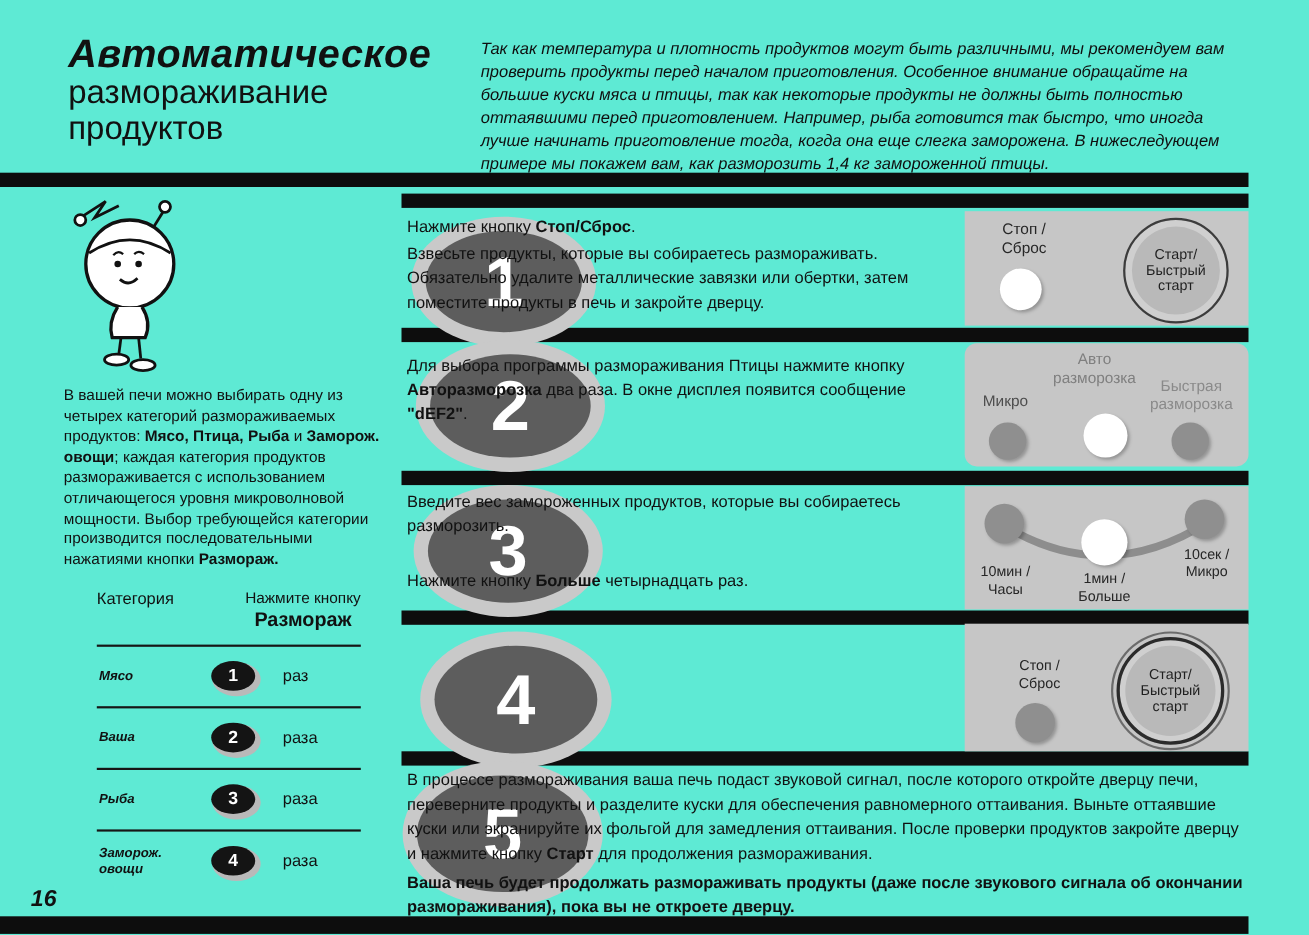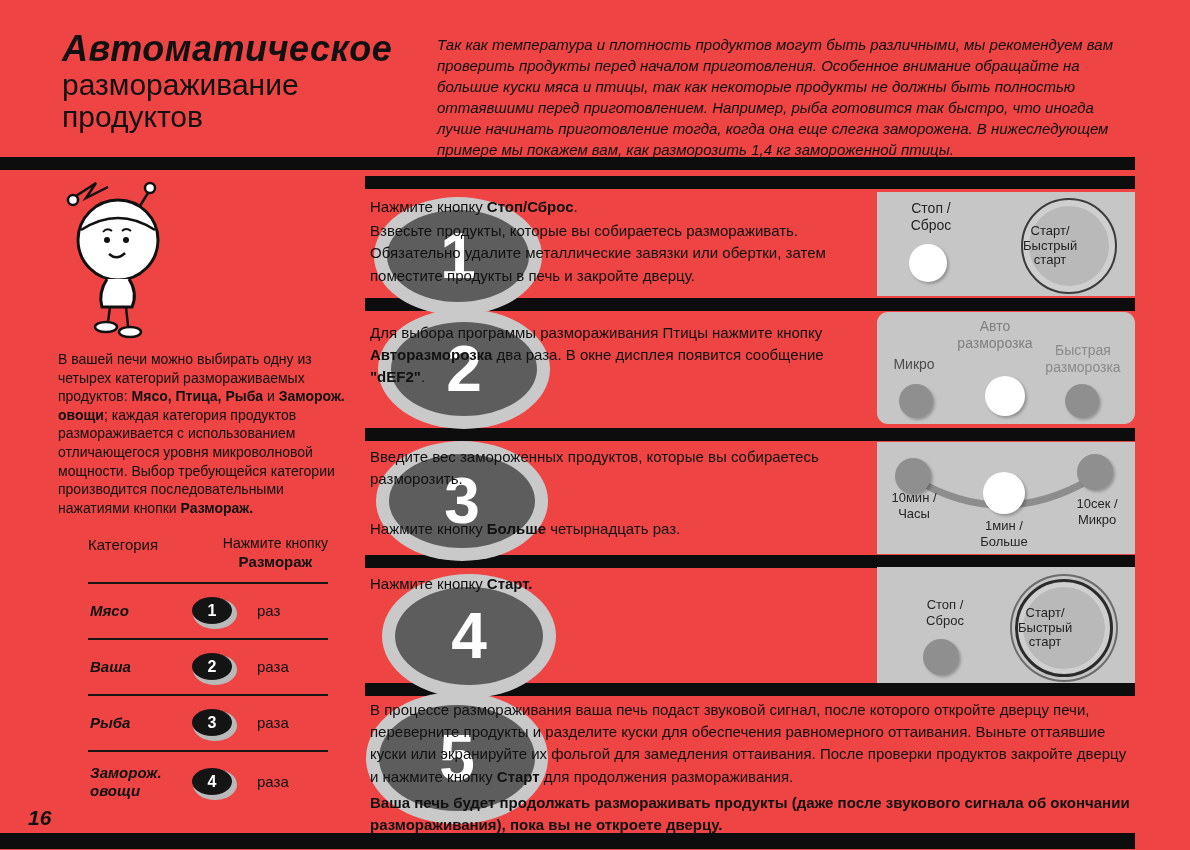--- a/index.html
+++ b/index.html
@@ -1,17 +1,17 @@
 <!DOCTYPE html>
 <html><head>
 <meta charset="utf-8">
 <style>
   html,body{margin:0;padding:0;background:#e9e9e9;}
   .page{
-    position:relative;width:1190px;height:850px;background:#ef4444;
+    position:relative;width:1190px;height:850px;background:#5eead4;
     font-family:"Liberation Sans",sans-serif;color:#111;overflow:hidden;
   }
   
   .title{position:absolute;left:62px;top:30px;line-height:1.08;}
   .title-bold{font-size:36px;font-weight:bold;font-style:italic;letter-spacing:.5px;}
   .title-rest{font-size:30px;font-weight:400;}
   .intro{
     position:absolute;left:437px;top:34px;width:700px;
     font-size:15px;font-style:italic;line-height:1.4;color:#0f0f0f;
   }
@@ -21,26 +21,26 @@
   
   .mascot{position:absolute;left:60px;top:176px;}
   .side-desc{
     position:absolute;left:58px;top:350px;width:292px;margin:0;
     font-size:14px;line-height:1.33;
   }
   .cat-table{position:absolute;left:88px;top:534px;width:240px;}
   .cat-head{display:flex;justify-content:space-between;margin-bottom:10px;}
   .cat-h1{font-size:15px;padding-top:2px;}
   .cat-h2{font-size:14px;text-align:center;line-height:1.3;}
-  .cat-h2 b{font-size:15px;}
+  .cat-h2 b{font-size:18px;}
   .cat-row{
     border-top:2px solid #161616;display:flex;align-items:center;
     padding:12px 0 12px 2px;min-height:30px;
   }
-  .cat-name{width:102px;font-size:15px;font-weight:bold;font-style:italic;white-space:pre-line;line-height:1.2;}
+  .cat-name{width:102px;font-size:12px;font-weight:bold;font-style:italic;white-space:pre-line;line-height:1.2;}
   .badge{
     width:40px;height:27px;border-radius:50%;background:#141414;color:#fff;
     display:flex;align-items:center;justify-content:center;
     font-size:16px;font-weight:bold;box-shadow:3px 3px 0 2px #b9b9b9;
     flex:0 0 auto;
   }
   .cat-times{font-size:15px;margin-left:25px;}
   .page-num{position:absolute;left:28px;top:806px;font-size:21px;font-weight:bold;font-style:italic;}
   
   .step{position:absolute;left:365px;width:770px;}
@@ -53,21 +53,21 @@
   .step-text{position:relative;z-index:2;}
   .step-text p{margin:0 0 10px;font-size:15px;line-height:1.48;}
   
   .panel{position:absolute;right:0;width:258px;background:#c6c6c6;z-index:2;}
   .c{position:absolute;border-radius:50%;box-shadow:2px 2px 3px rgba(0,0,0,.25);}
   .c-white{background:#ffffff;}
   .c-gray{background:#8f8f8f;}
   .p-label{position:absolute;font-size:14px;text-align:center;white-space:pre-line;line-height:1.2;color:#262626;}
   .big-btn{
     position:absolute;border-radius:50%;border:2px solid #3c3c3c;background:#b9b9b9;
-    box-shadow:inset 0 0 0 6px #cfcfcf;display:flex;align-items:center;justify-content:flex-start;
+    box-shadow:inset 0 0 0 6px #cfcfcf;display:flex;align-items:center;justify-content:center;
     text-align:center;font-size:13px;line-height:1.15;white-space:pre-line;color:#1f1f1f;
   }
   .big-btn.ringed{border:3px solid #2b2b2b;box-shadow:0 0 0 3px #c6c6c6,0 0 0 5px #6b6b6b,inset 0 0 0 5px #cfcfcf;}
   .p3-arc{position:absolute;left:0;top:0;}
 </style>
 </head>
 <body>
 
 <div class="page">
 
@@ -181,37 +181,34 @@
       <p>Введите вес замороженных продуктов, которые вы собираетесь разморозить.</p>
       <p style="margin-top:28px;"><span>Нажмите кнопку </span><b>Больше</b><span> четырнадцать раз.</span></p>
     </div>
     <div class="panel" style="top:14px;height:112px;">
       <svg class="p3-arc" width="258" height="112">
         <path d="M36,36 Q128,92 222,32" fill="none" stroke="#8d8d8d" stroke-width="7"></path>
       </svg>
       <div class="c c-gray" style="left:18px;top:16px;width:36px;height:36px;"></div>
       <div class="c c-white" style="left:106px;top:30px;width:42px;height:42px;"></div>
       <div class="c c-gray" style="left:200px;top:12px;width:36px;height:36px;"></div>
-      <div class="p-label" style="left:0px;top:48px;width:74px;font-size:13px;">10мин /
+      <div class="p-label" style="left:0px;top:70px;width:74px;font-size:13px;">10мин /
 Часы</div>
       <div class="p-label" style="left:92px;top:76px;width:70px;font-size:13px;">1мин /
 Больше</div>
       <div class="p-label" style="left:184px;top:54px;width:72px;font-size:13px;">10сек /
 Микро</div>
     </div>
   </div>
 
   <div class="step" style="top:555px;height:128px;">
     <div class="step-bar"></div>
     <div class="bignum" style="left:30px;top:32px;width:148px;height:98px;">
         <span>4</span>
       </div>
-    <div class="step-text" style="position:absolute;left:5px;top:18px;width:470px;">
-      <p><span>Нажмите кнопку </span><b>Старт.</b></p>
-    </div>
     <div class="panel" style="top:12px;height:116px;">
       <div class="p-label" style="left:32px;top:30px;width:72px;font-size:13px;">Стоп /
 Сброс</div>
       <div class="c c-gray" style="left:46px;top:72px;width:36px;height:36px;"></div>
       <div class="big-btn ringed" style="right:22px;top:12px;width:92px;height:92px;"><span>Старт/
 Быстрый
 старт</span></div>
     </div>
   </div>
 

